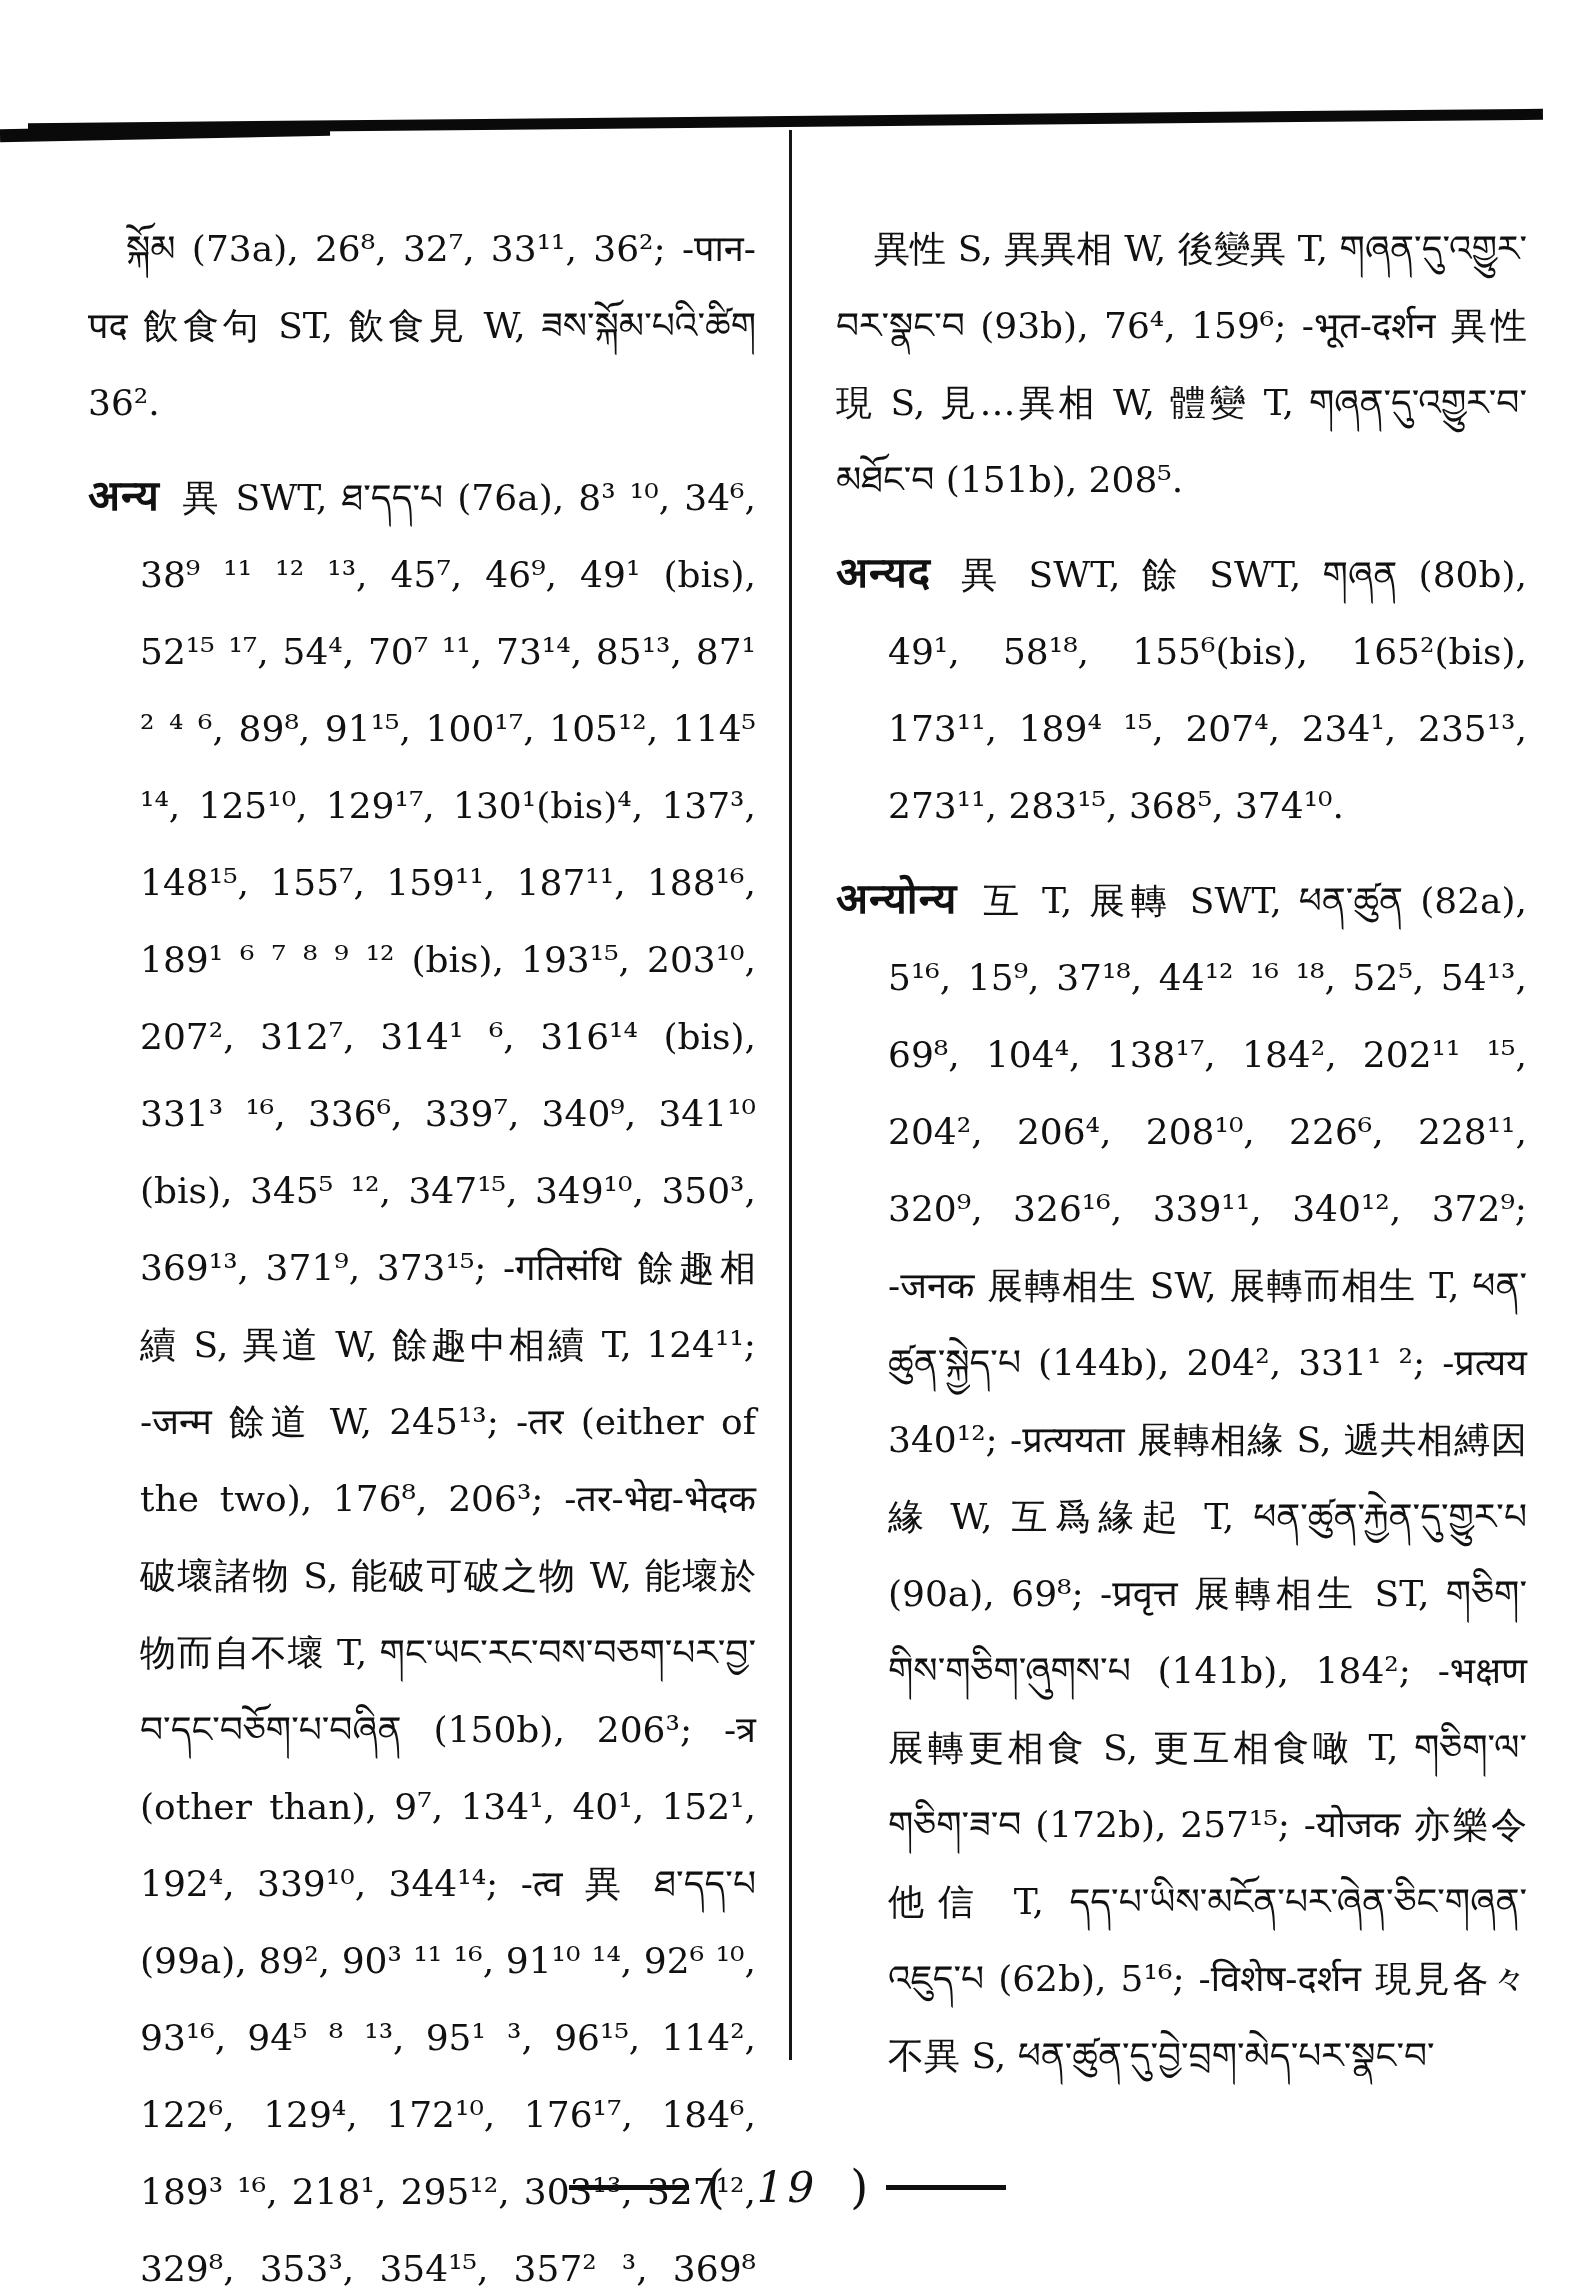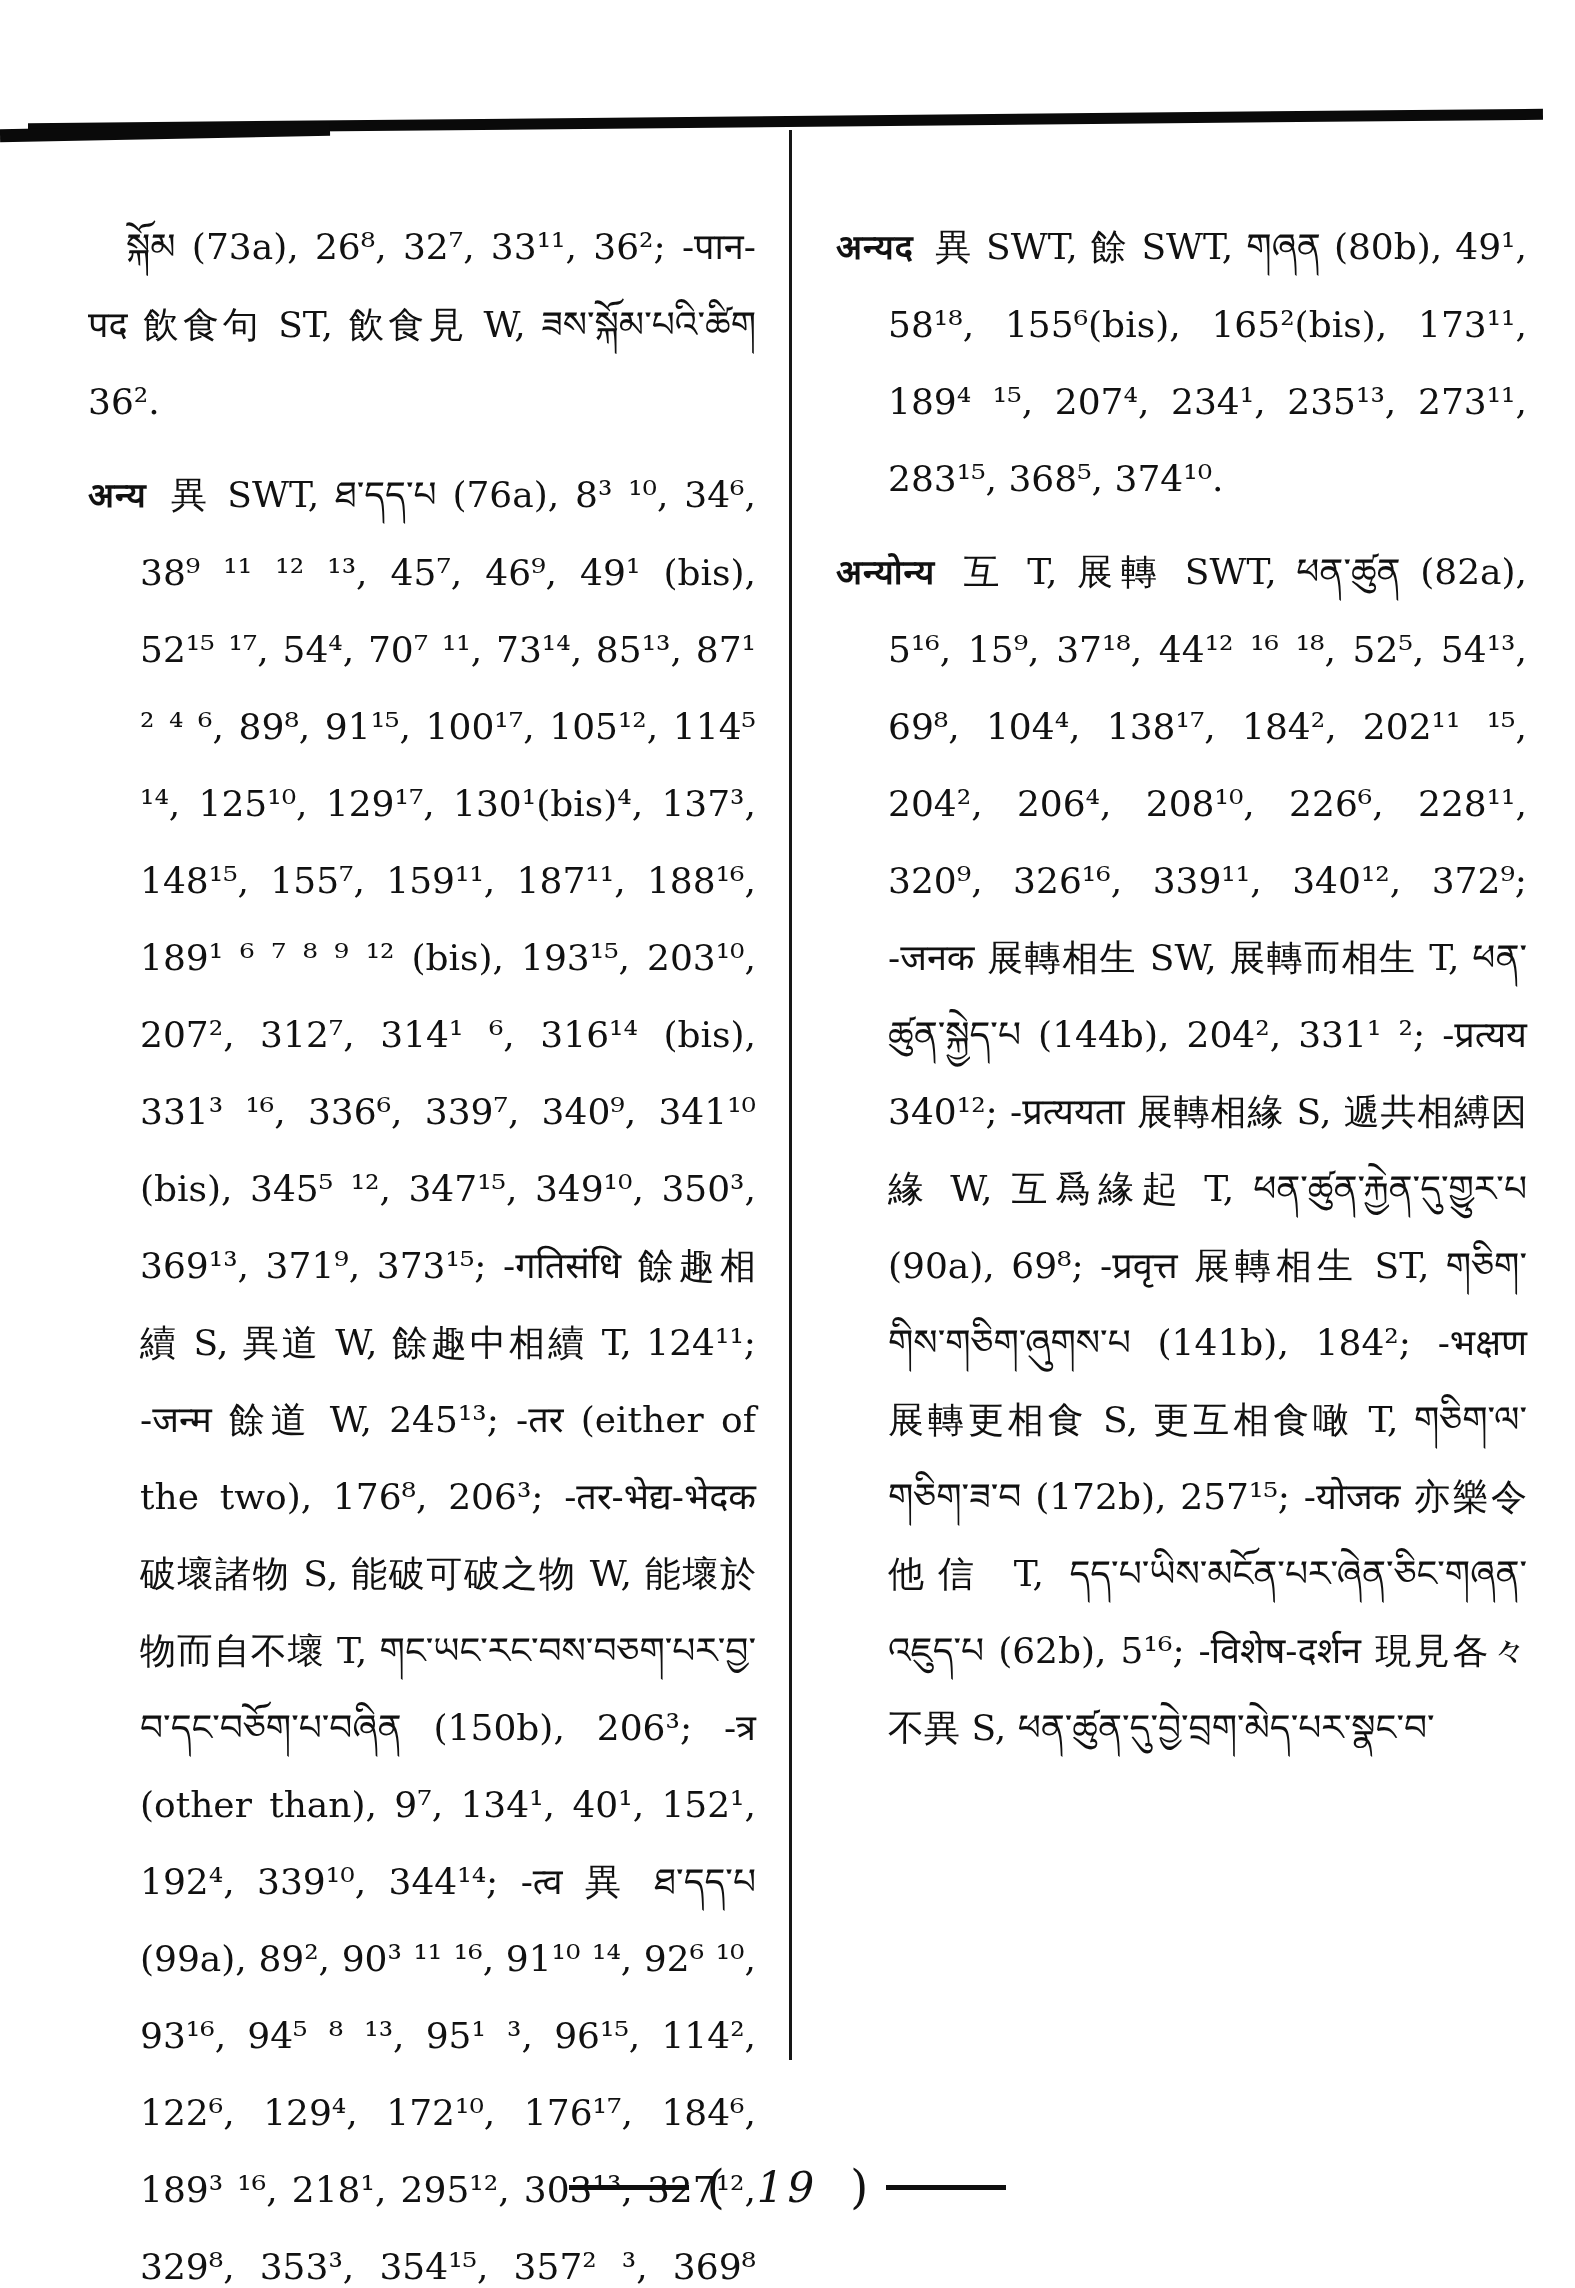--- a/index.html
+++ b/index.html
@@ -46,21 +46,21 @@
     margin: 0 0 16px 0;
     padding-left: 52px;
     text-indent: -52px;
   }
   p.entry.cont {
     padding-left: 0;
     text-indent: 38px;
   }
   .head {
     font-weight: bold;
-    font-size: 34px;
+    font-size: 42px;
     letter-spacing: 1px;
     margin-right: 20px;
   }
   .head:empty { margin-right: 0; }
   .footer {
     position: absolute;
     top: 2160px; left: 0; right: 0;
     display: flex;
     justify-content: center;
     align-items: center;
@@ -86,20 +86,21 @@
 
   <div class="columns">
 
     <div class="column left">
       <p class="entry cont"><span class="head"></span><span class="body">སྐོམ (73a), 26⁸, 32⁷, 33¹¹, 36²;  -पान-पद 飲食句 ST, 飲食見 W, ཟས་སྐོམ་པའི་ཚིག 36².</span></p>
       <p class="entry"><span class="head">अन्य</span><span class="body">異 SWT, ཐ་དད་པ (76a), 8³ ¹⁰, 34⁶, 38⁹ ¹¹ ¹² ¹³, 45⁷, 46⁹, 49¹ (bis), 52¹⁵ ¹⁷, 54⁴, 70⁷ ¹¹, 73¹⁴, 85¹³, 87¹ ² ⁴ ⁶, 89⁸, 91¹⁵, 100¹⁷, 105¹², 114⁵ ¹⁴, 125¹⁰, 129¹⁷, 130¹(bis)⁴, 137³, 148¹⁵, 155⁷, 159¹¹, 187¹¹, 188¹⁶, 189¹ ⁶ ⁷ ⁸ ⁹ ¹² (bis), 193¹⁵, 203¹⁰, 207², 312⁷, 314¹ ⁶, 316¹⁴ (bis), 331³ ¹⁶, 336⁶, 339⁷, 340⁹, 341¹⁰ (bis), 345⁵ ¹², 347¹⁵, 349¹⁰, 350³, 369¹³, 371⁹, 373¹⁵;  -गतिसंधि 餘趣相續 S, 異道 W, 餘趣中相續 T, 124¹¹;  -जन्म 餘道 W, 245¹³;  -तर (either of the two), 176⁸, 206³;  -तर-भेद्य-भेदक 破壞諸物 S, 能破可破之物 W, 能壞於物而自不壞 T, གང་ཡང་རང་བས་བཅག་པར་བྱ་བ་དང་བཅོག་པ་བཞིན (150b), 206³;  -त्र (other than), 9⁷, 134¹, 40¹, 152¹, 192⁴, 339¹⁰, 344¹⁴;  -त्व 異 ཐ་དད་པ (99a), 89², 90³ ¹¹ ¹⁶, 91¹⁰ ¹⁴, 92⁶ ¹⁰, 93¹⁶, 94⁵ ⁸ ¹³, 95¹ ³, 96¹⁵, 114², 122⁶, 129⁴, 172¹⁰, 176¹⁷, 184⁶, 189³ ¹⁶, 218¹, 295¹², 303¹³, 327¹², 329⁸, 353³, 354¹⁵, 357² ³, 369⁸ (bis) ¹⁵, 370¹, 373⁵.</span></p>
 
     </div>
 
     <div class="column right">
+      <p class="entry cont"><span class="head"></span><span class="body">異性 S, 異異相 W, 後變異 T, གཞན་དུ་འགྱུར་བར་སྣང་བ (93b), 76⁴, 159⁶;  -भूत-दर्शन 異性現 S, 見…異相 W, 體變 T, གཞན་དུ་འགྱུར་བ་མཐོང་བ (151b), 208⁵.</span></p>
       <p class="entry"><span class="head">अन्यद</span><span class="body">異 SWT, 餘 SWT, གཞན (80b), 49¹, 58¹⁸, 155⁶(bis), 165²(bis), 173¹¹, 189⁴ ¹⁵, 207⁴, 234¹, 235¹³, 273¹¹, 283¹⁵, 368⁵, 374¹⁰.</span></p>
       <p class="entry"><span class="head">अन्योन्य</span><span class="body">互 T, 展轉 SWT, ཕན་ཚུན (82a), 5¹⁶, 15⁹, 37¹⁸, 44¹² ¹⁶ ¹⁸, 52⁵, 54¹³, 69⁸, 104⁴, 138¹⁷, 184², 202¹¹ ¹⁵, 204², 206⁴, 208¹⁰, 226⁶, 228¹¹, 320⁹, 326¹⁶, 339¹¹, 340¹², 372⁹;  -जनक 展轉相生 SW, 展轉而相生 T, ཕན་ཚུན་སྐྱེད་པ (144b), 204², 331¹ ²;  -प्रत्यय 340¹²;  -प्रत्ययता 展轉相緣 S, 遞共相縛因緣 W, 互爲緣起 T, ཕན་ཚུན་རྐྱེན་དུ་གྱུར་པ (90a), 69⁸;  -प्रवृत्त 展轉相生 ST, གཅིག་གིས་གཅིག་ཞུགས་པ (141b), 184²;  -भक्षण 展轉更相食 S, 更互相食噉 T, གཅིག་ལ་གཅིག་ཟ་བ (172b), 257¹⁵;  -योजक 亦樂令他信 T, དད་པ་ཡིས་མངོན་པར་ཞེན་ཅིང་གཞན་འཇུད་པ (62b), 5¹⁶;  -विशेष-दर्शन 現見各々不異 S, ཕན་ཚུན་དུ་བྱེ་བྲག་མེད་པར་སྣང་བ་</span></p>
     </div>
 
   </div>
 
   <div class="footer">
     <span class="fdash"></span>
     <span class="paren">(</span>
     <span class="pagenum">19</span>

